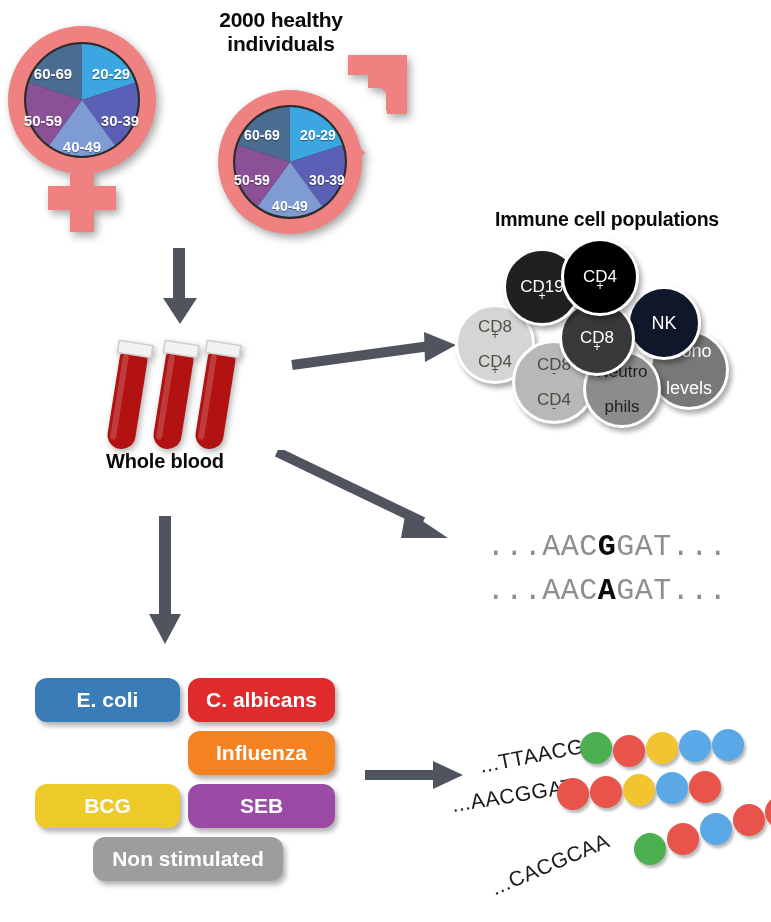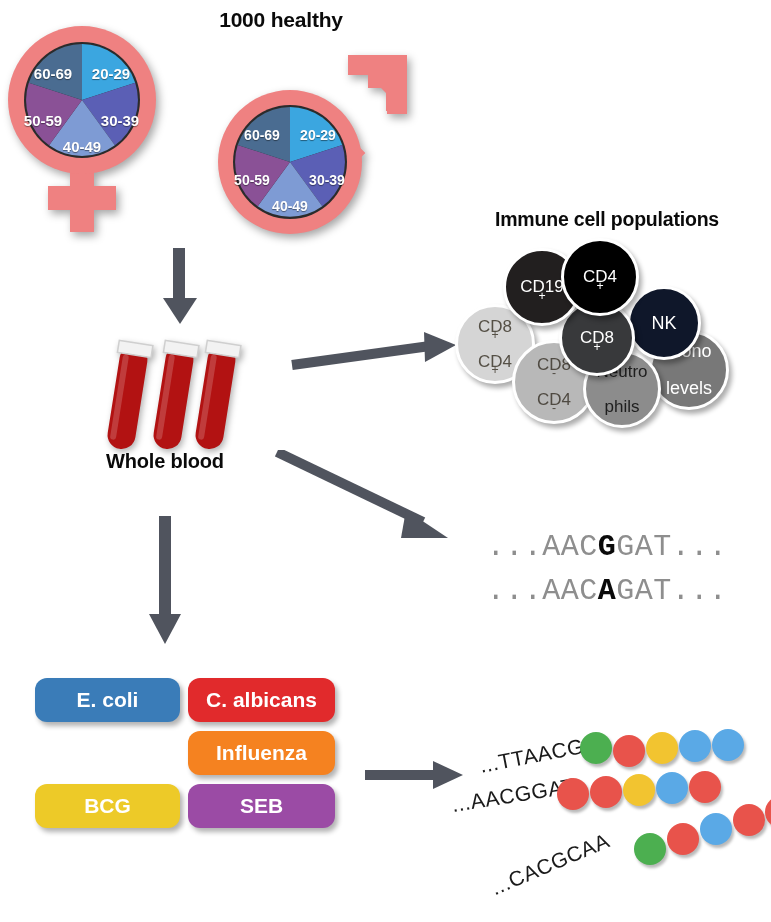--- a/index.html
+++ b/index.html
@@ -64,21 +64,22 @@
                font-size:21px;letter-spacing:0.5px;}
   .bead{position:absolute;border-radius:50%;
         box-shadow:2px 3px 3px rgba(0,0,0,0.28);}
 </style>
 </head>
 <body>
 
 <div class="stage">
 
   <div class="abs title" id="title-cohort">
-    <div>1000 healthy</div>
+    <div>2000 healthy</div>
+    <div>individuals</div>
   </div>
 
   <div class="abs sym" id="female-symbol" style="left:8px;top:14px;width:185px;height:220px;">
     <svg width="185" height="220" viewBox="0 0 185 220">
       <rect x="62" y="150" width="24" height="68" fill="#EF8181"></rect>
       <rect x="40" y="172" width="68" height="24" fill="#EF8181"></rect>
       <circle cx="74" cy="86" r="74" fill="#EF8181"></circle>
       <circle cx="74" cy="86" r="58" fill="#2b2b2b"></circle>
       <g>
         <path d="M74,86 L74,30 A56,56 0 0,1 127.2,68.7 Z" fill="#3BA6E0"></path>
@@ -241,20 +242,23 @@
       </div>
     <div class="stim" style="left:153px;top:53px;width:147px;height:44px;background:#F58220;">
       <span>Influenza</span>
       </div>
     <div class="stim" style="left:0px;top:106px;width:145px;height:44px;background:#EDCA28;">
       <span>BCG</span>
       </div>
     <div class="stim" style="left:153px;top:106px;width:147px;height:44px;background:#9B4BA5;">
       <span>SEB</span>
       </div>
+    <div class="stim" style="left:58px;top:159px;width:190px;height:44px;background:#9D9D9D;">
+      <span>Non stimulated</span>
+      </div>
   </div>
 
   <div class="abs arrow" style="left:365px;top:758px;width:100px;height:36px;">
     <svg width="100" height="36" viewBox="0 0 100 36">
       <rect x="0" y="12" width="74" height="10" fill="#50545E"></rect>
       <polygon points="68,3 98,17 68,31" fill="#50545E"></polygon>
     </svg>
   </div>
 
 

